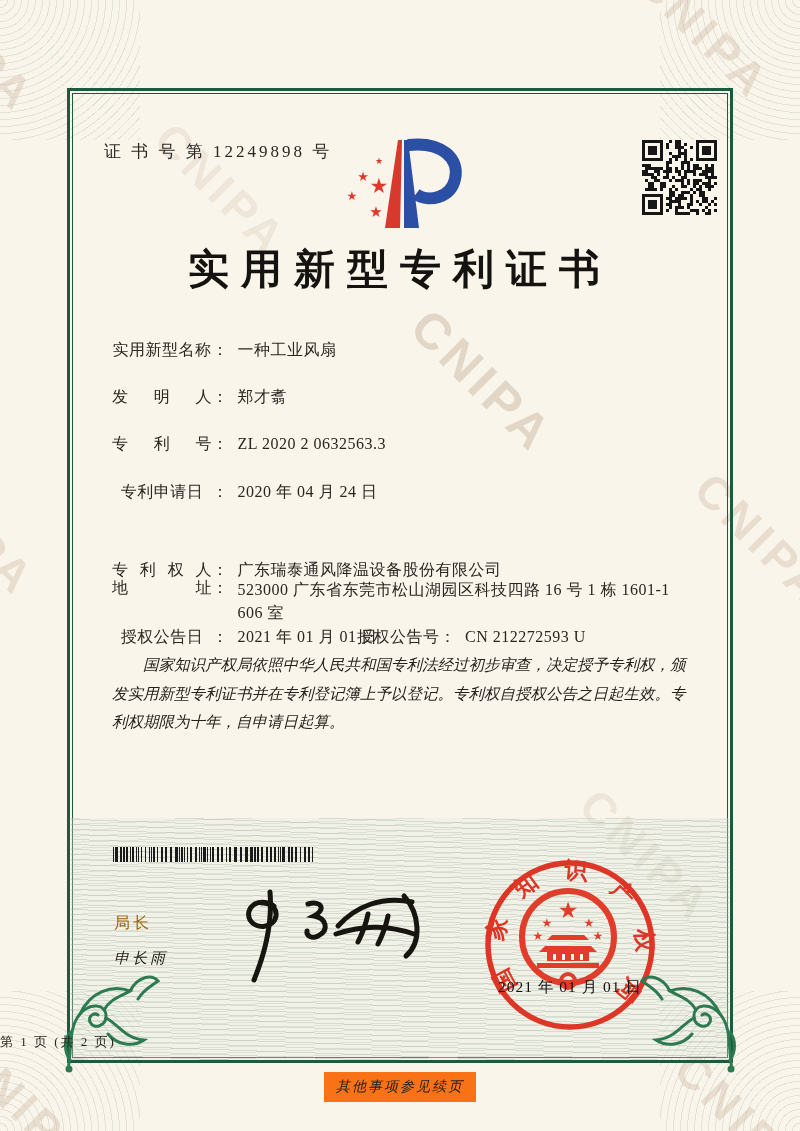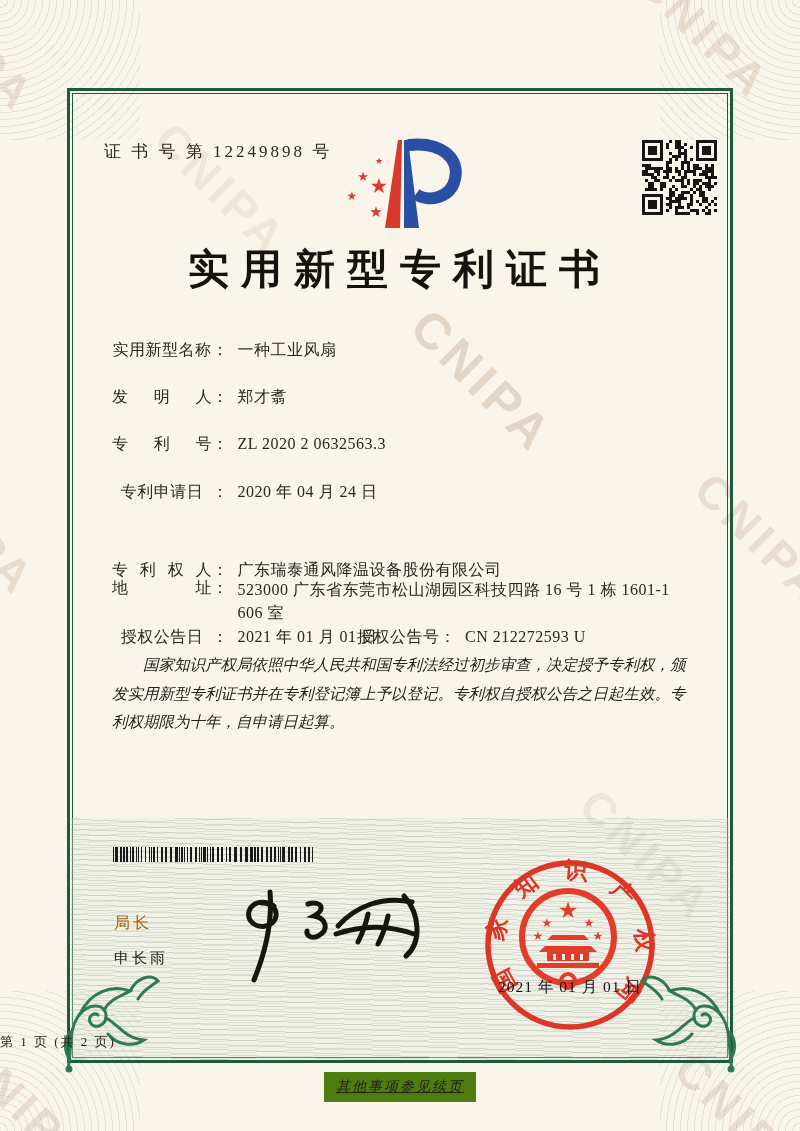--- a/index.html
+++ b/index.html
@@ -48,32 +48,32 @@
   .grant2{position:absolute;left:245px;top:0;}
 
   .bodytext{position:absolute;left:112px;top:651px;width:580px;z-index:3;}
   .bodytext p{margin:0;text-indent:2em;font-style:italic;font-size:15.5px;line-height:28.5px;color:#25211d;}
 
   .barcode{position:absolute;left:113px;top:847px;z-index:3;}
 
   .sig-title{position:absolute;left:114px;top:913px;font-family:"Liberation Sans","DejaVu Sans",sans-serif;
              font-size:16px;font-weight:500;letter-spacing:3px;color:#a16207;z-index:3;}
   .sig-name{position:absolute;left:114px;top:949px;font-family:"Liberation Sans","DejaVu Sans",sans-serif;
-            font-size:15px;font-weight:500;letter-spacing:3px;color:#23201c;z-index:3;}
+            font-size:15px;font-weight:500;letter-spacing:3px;color:#23201c;z-index:3;font-style:italic;}
   .sig-hand{position:absolute;left:230px;top:886px;z-index:3;}
 
   .seal{position:absolute;left:475px;top:850px;z-index:3;}
   .seal-date{position:absolute;left:478px;top:977px;width:184px;text-align:center;
              font-size:15.5px;letter-spacing:1px;color:#111;z-index:4;}
 
   .pagenum{position:absolute;left:0;top:1033px;width:800px;font-size:13px;
            letter-spacing:2px;color:#2a2622;z-index:4;}
   .note{position:absolute;left:0;top:1072px;width:800px;text-align:center;z-index:3;}
-  .note span{display:inline-block;background:#4d7c0f;padding:6px 12px;font-style:italic;
-             font-size:14px;letter-spacing:2px;color:#25211d;text-decoration:underline;}
+  .note span{display:inline-block;background:#f97316;padding:6px 12px;font-style:italic;
+             font-size:14px;letter-spacing:2px;color:#25211d;}
 </style>
 </head>
 <body>
 
 <div class="page">
 
   <div class="corner tl"></div>
   <div class="corner tr"></div>
   <div class="corner bl"></div>
   <div class="corner br"></div>

